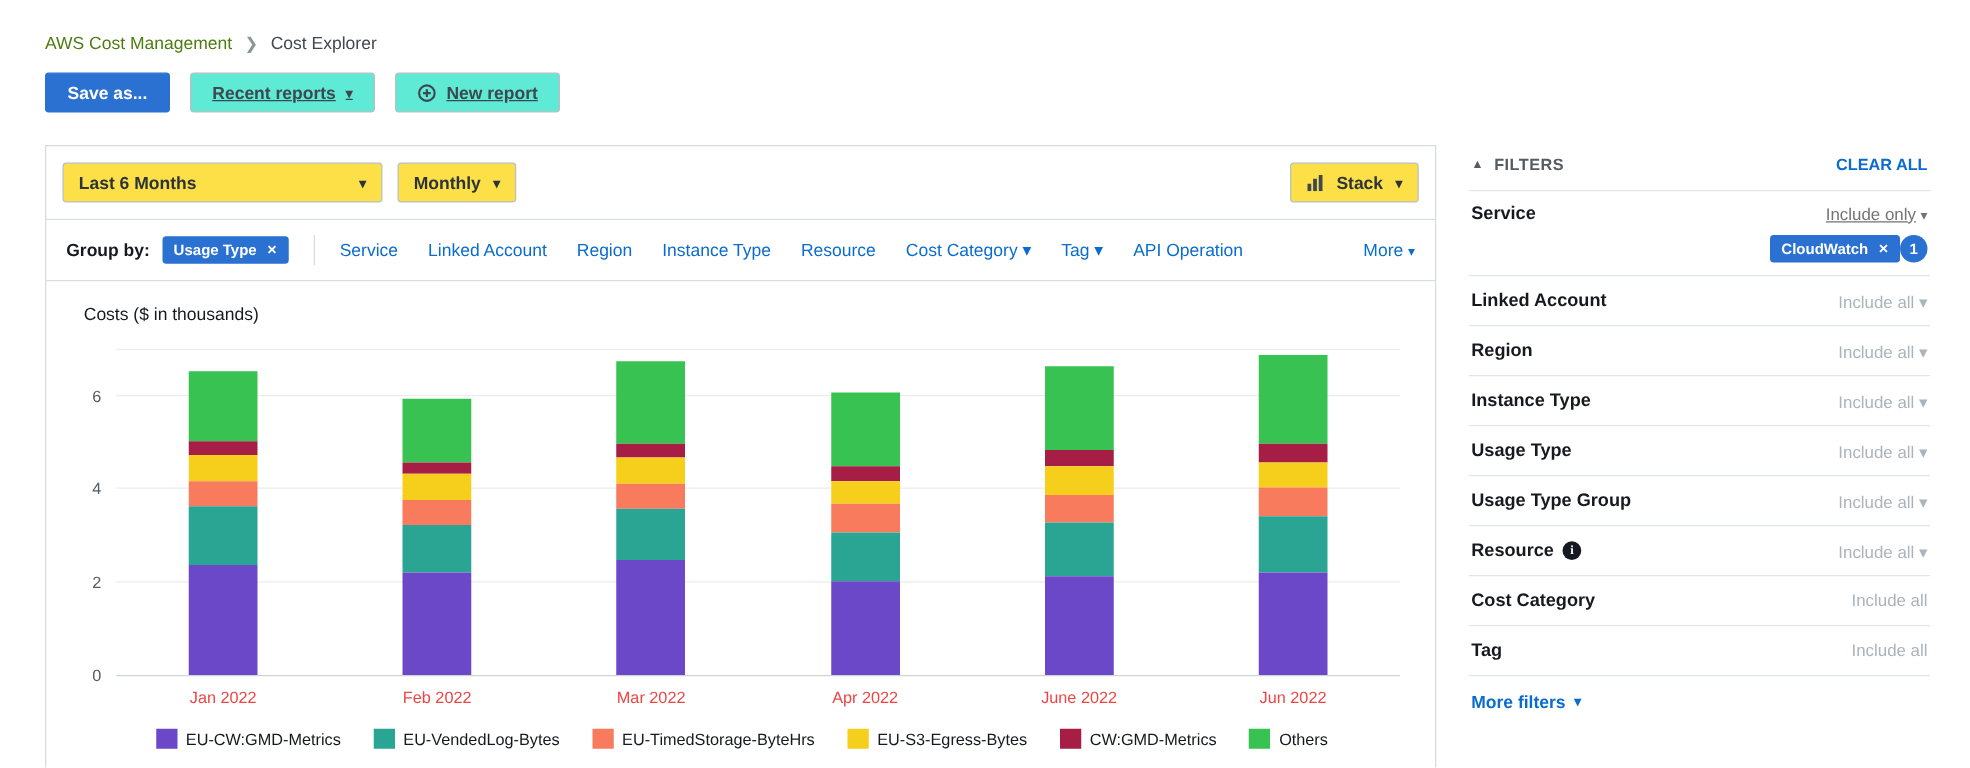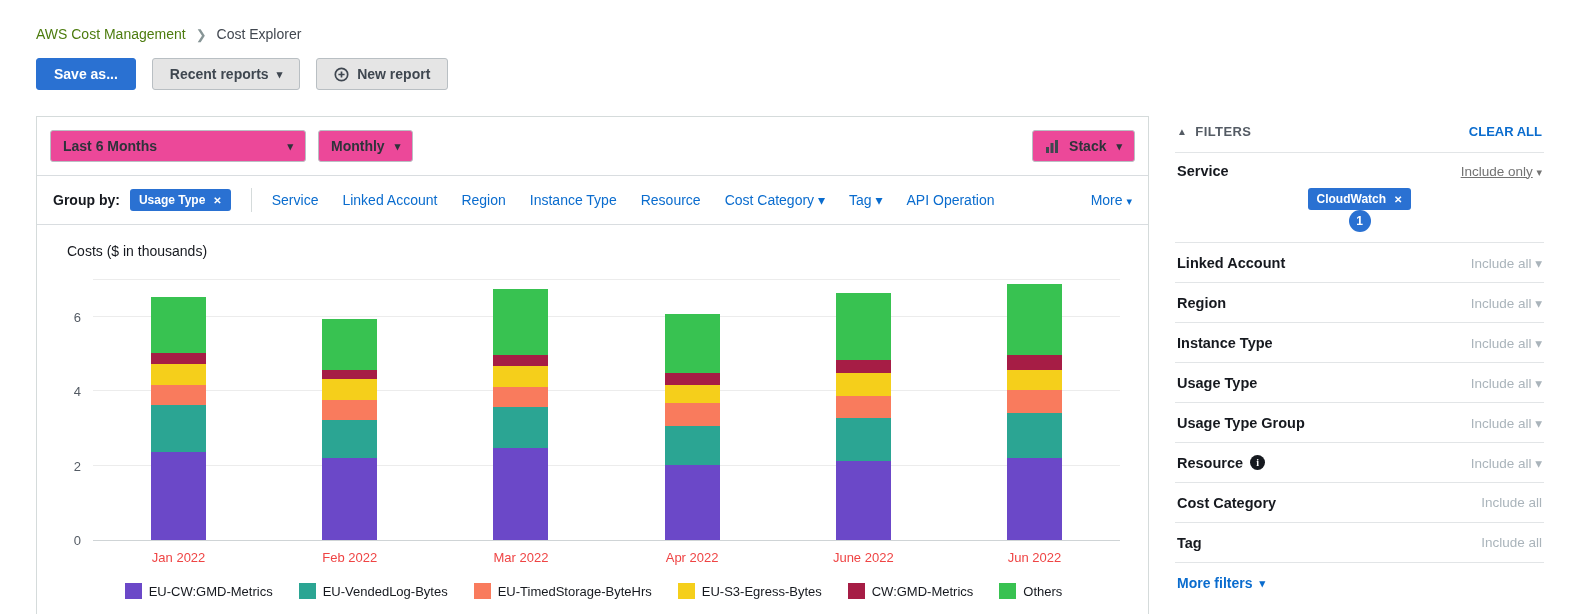--- a/index.html
+++ b/index.html
@@ -20,31 +20,31 @@
   
   .toolbar { margin-top: 16px; display: flex; gap: 16px; }
   .btn {
     font-family: "Liberation Sans", sans-serif;
     font-size: 14px; font-weight: bold;
     border-radius: 3px; padding: 7px 17px;
     border: 1px solid transparent; cursor: pointer;
     display: inline-flex; align-items: center; gap: 8px;
   }
   .btn-primary { background: #2a71d2; color: #ffffff; border-color: #2a71d2; }
-  .btn-secondary { background: #e5e5e5; color: #3f4750; border-color: #b9bfc3; }
+  .btn-secondary { background: #5eead4; color: #3f4750; border-color: #b9bfc3; text-decoration: underline; }
   .caret { font-size: 11px; color: inherit; }
 
   
   .content { margin-top: 26px; display: flex; gap: 26px; align-items: flex-start; }
 
   
   .card { width: 1113px; background: #fff; border: 1px solid #d5dbdb; padding: 13px 0 16px; }
   .card-top { display: flex; gap: 12px; padding: 0 13px; align-items: center; }
   .select {
-    background: #ec4899; border: 1px solid #b9bfc3; border-radius: 3px;
+    background: #fde047; border: 1px solid #b9bfc3; border-radius: 3px;
     font-size: 14px; font-weight: bold; color: #2d333a;
     padding: 7px 12px; display: inline-flex; align-items: center; gap: 10px;
     cursor: pointer;
   }
   .select-wide { width: 256px; justify-content: space-between; }
   .stack-btn { margin-left: auto; }
   .stack-icon { display: inline-flex; align-items: flex-end; }
 
   
   .groupby {
@@ -94,21 +94,21 @@
   .filters-title { color: #545b64; font-size: 13px; font-weight: bold; letter-spacing: 0.4px; display: inline-flex; gap: 8px; align-items: center; cursor: pointer; }
   .filters-collapse { font-size: 10px; color: #545b64; }
   .clear-all { color: #0a6cce; font-size: 13px; font-weight: bold; cursor: pointer; }
   .filter-block { border-top: 1px solid #e2e5e7; padding: 10px 2px; }
   .filter-row { border-top: 1px solid #e2e5e7; padding: 10px 2px; display: flex; justify-content: space-between; align-items: center; min-height: 40px; }
   .filter-label { font-weight: bold; color: #16191f; font-size: 14.5px; display: inline-flex; align-items: center; }
   .filter-mode { color: #aab4bb; font-size: 13.5px; cursor: pointer; white-space: nowrap; }
   .filter-mode-active { color: #737373; font-size: 13.5px; cursor: pointer; }
   .filter-mode-active .mode-text { text-decoration: underline; }
   .service-top { display: flex; justify-content: space-between; align-items: center; }
-  .service-bottom { display: flex; justify-content: flex-end; align-items: center; margin-top: 9px; flex-direction: column; }
+  .service-bottom { display: flex; justify-content: flex-end; align-items: center; margin-top: 9px; }
   .badge {
     width: 22px; height: 22px; border-radius: 50%; background: #2a71d2; color: #fff;
     font-size: 12px; font-weight: bold; display: inline-flex; align-items: center; justify-content: center;
   }
   .info-icon {
     width: 15px; height: 15px; border-radius: 50%; background: #16191f; color: #fff;
     font-size: 10px; font-weight: bold; display: inline-flex; align-items: center; justify-content: center;
     margin-left: 7px; font-family: "Liberation Serif", serif; cursor: pointer;
   }
   .more-filters { border-top: 1px solid #e2e5e7; padding: 12px 2px; color: #0a6cce; font-size: 14px; font-weight: bold; cursor: pointer; display: flex; gap: 7px; align-items: center; }

